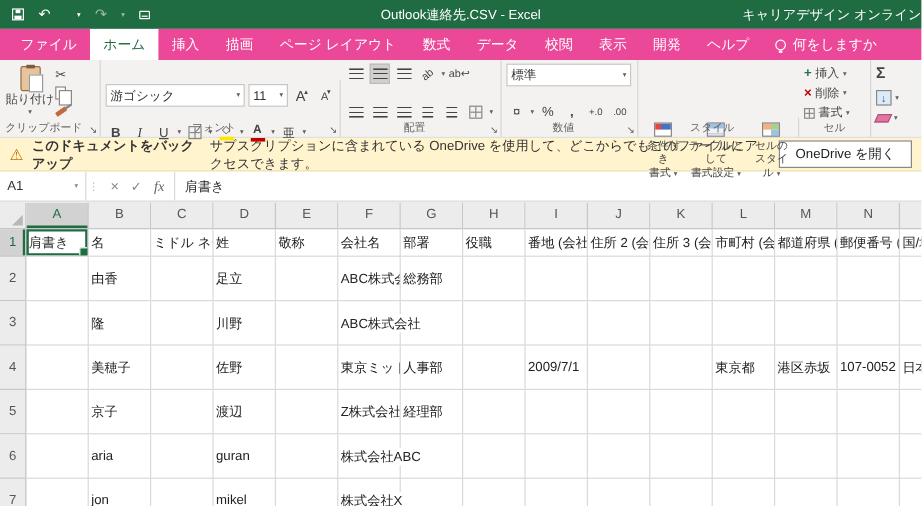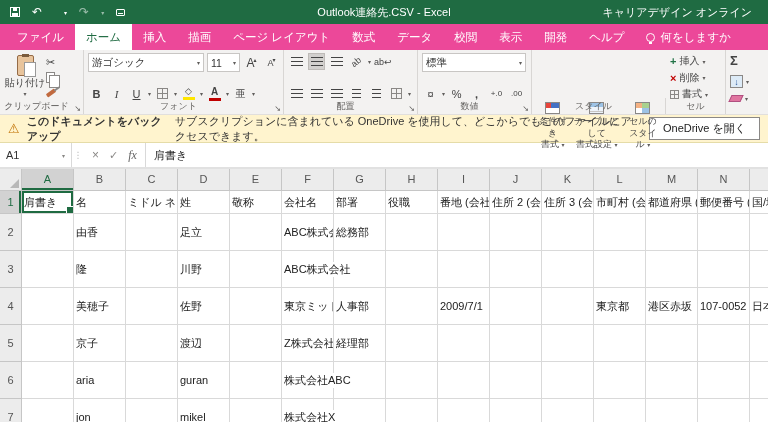--- a/index.html
+++ b/index.html
@@ -9,21 +9,21 @@
   
   .titlebar { height:24px; background:#1F6B42; display:flex; align-items:center; position:relative; color:#fff; }
   .qat { display:flex; align-items:center; gap:12px; padding-left:10px; z-index:2; }
   .qat .ic { font-size:12px; line-height:1; color:#fff; cursor:default; }
   .save-ic { width:10px; height:10px; border:1px solid #fff; position:relative; }
   .save-ic::before { content:""; position:absolute; top:0; left:2px; width:4px; height:3px; background:#fff; }
   .save-ic::after { content:""; position:absolute; bottom:0; left:1px; width:6px; height:3px; background:#fff; }
   .dim { opacity:.55; }
   .qat-custom { width:9px; height:7px; border:1px solid #fff; border-radius:1px; background:linear-gradient(#fff,#fff) 50% 75%/5px 1px no-repeat; }
   .win-title { position:absolute; left:0; right:0; text-align:center; font-size:11px; color:#fff; }
-  .account { margin-left:auto; font-size:11px; white-space:nowrap; padding-right:16px; z-index:2; }
+  .account { margin-left:auto; font-size:11px; white-space:nowrap; padding-right:0; z-index:2; }
 
   
   .tabrow { height:26px; background:#ec4899; display:flex; align-items:stretch; padding-left:6px; color:#fff; font-size:11.5px; }
   .tabrow .tabs { display:flex; }
   .tab { padding:0 11px; display:flex; align-items:center; cursor:default; white-space:nowrap; }
   .tab.active { background:#fff; color:#1F6B42; }
   .tellme { display:flex; align-items:center; gap:6px; padding:0 10px; white-space:nowrap; }
   .bulb { width:9px; height:9px; border:1px solid #fff; border-radius:50%; position:relative; }
   .bulb::after { content:""; position:absolute; left:2px; bottom:-3px; width:3px; height:2px; background:#fff; }
 
@@ -176,21 +176,21 @@
           </span>
         <span class="mini">
             <span class="brush-ic"></span>
           </span>
       </div>
     </div>
     <div class="glabel">クリップボード</div>
     <span class="launcher">↘</span>
   </div>
 
-  <div class="group" style="width:200px;">
+  <div class="group" style="width:200px;margin-top:17px;">
     <div class="gcontent col" style="justify-content:space-between;">
       <div class="rrow">
         <div class="combo fontname">
             <span>游ゴシック</span>
             <span class="drop6">▾</span>
           </div>
         <div class="combo fontsize">
             <span>11</span>
             <span class="drop6">▾</span>
           </div>

